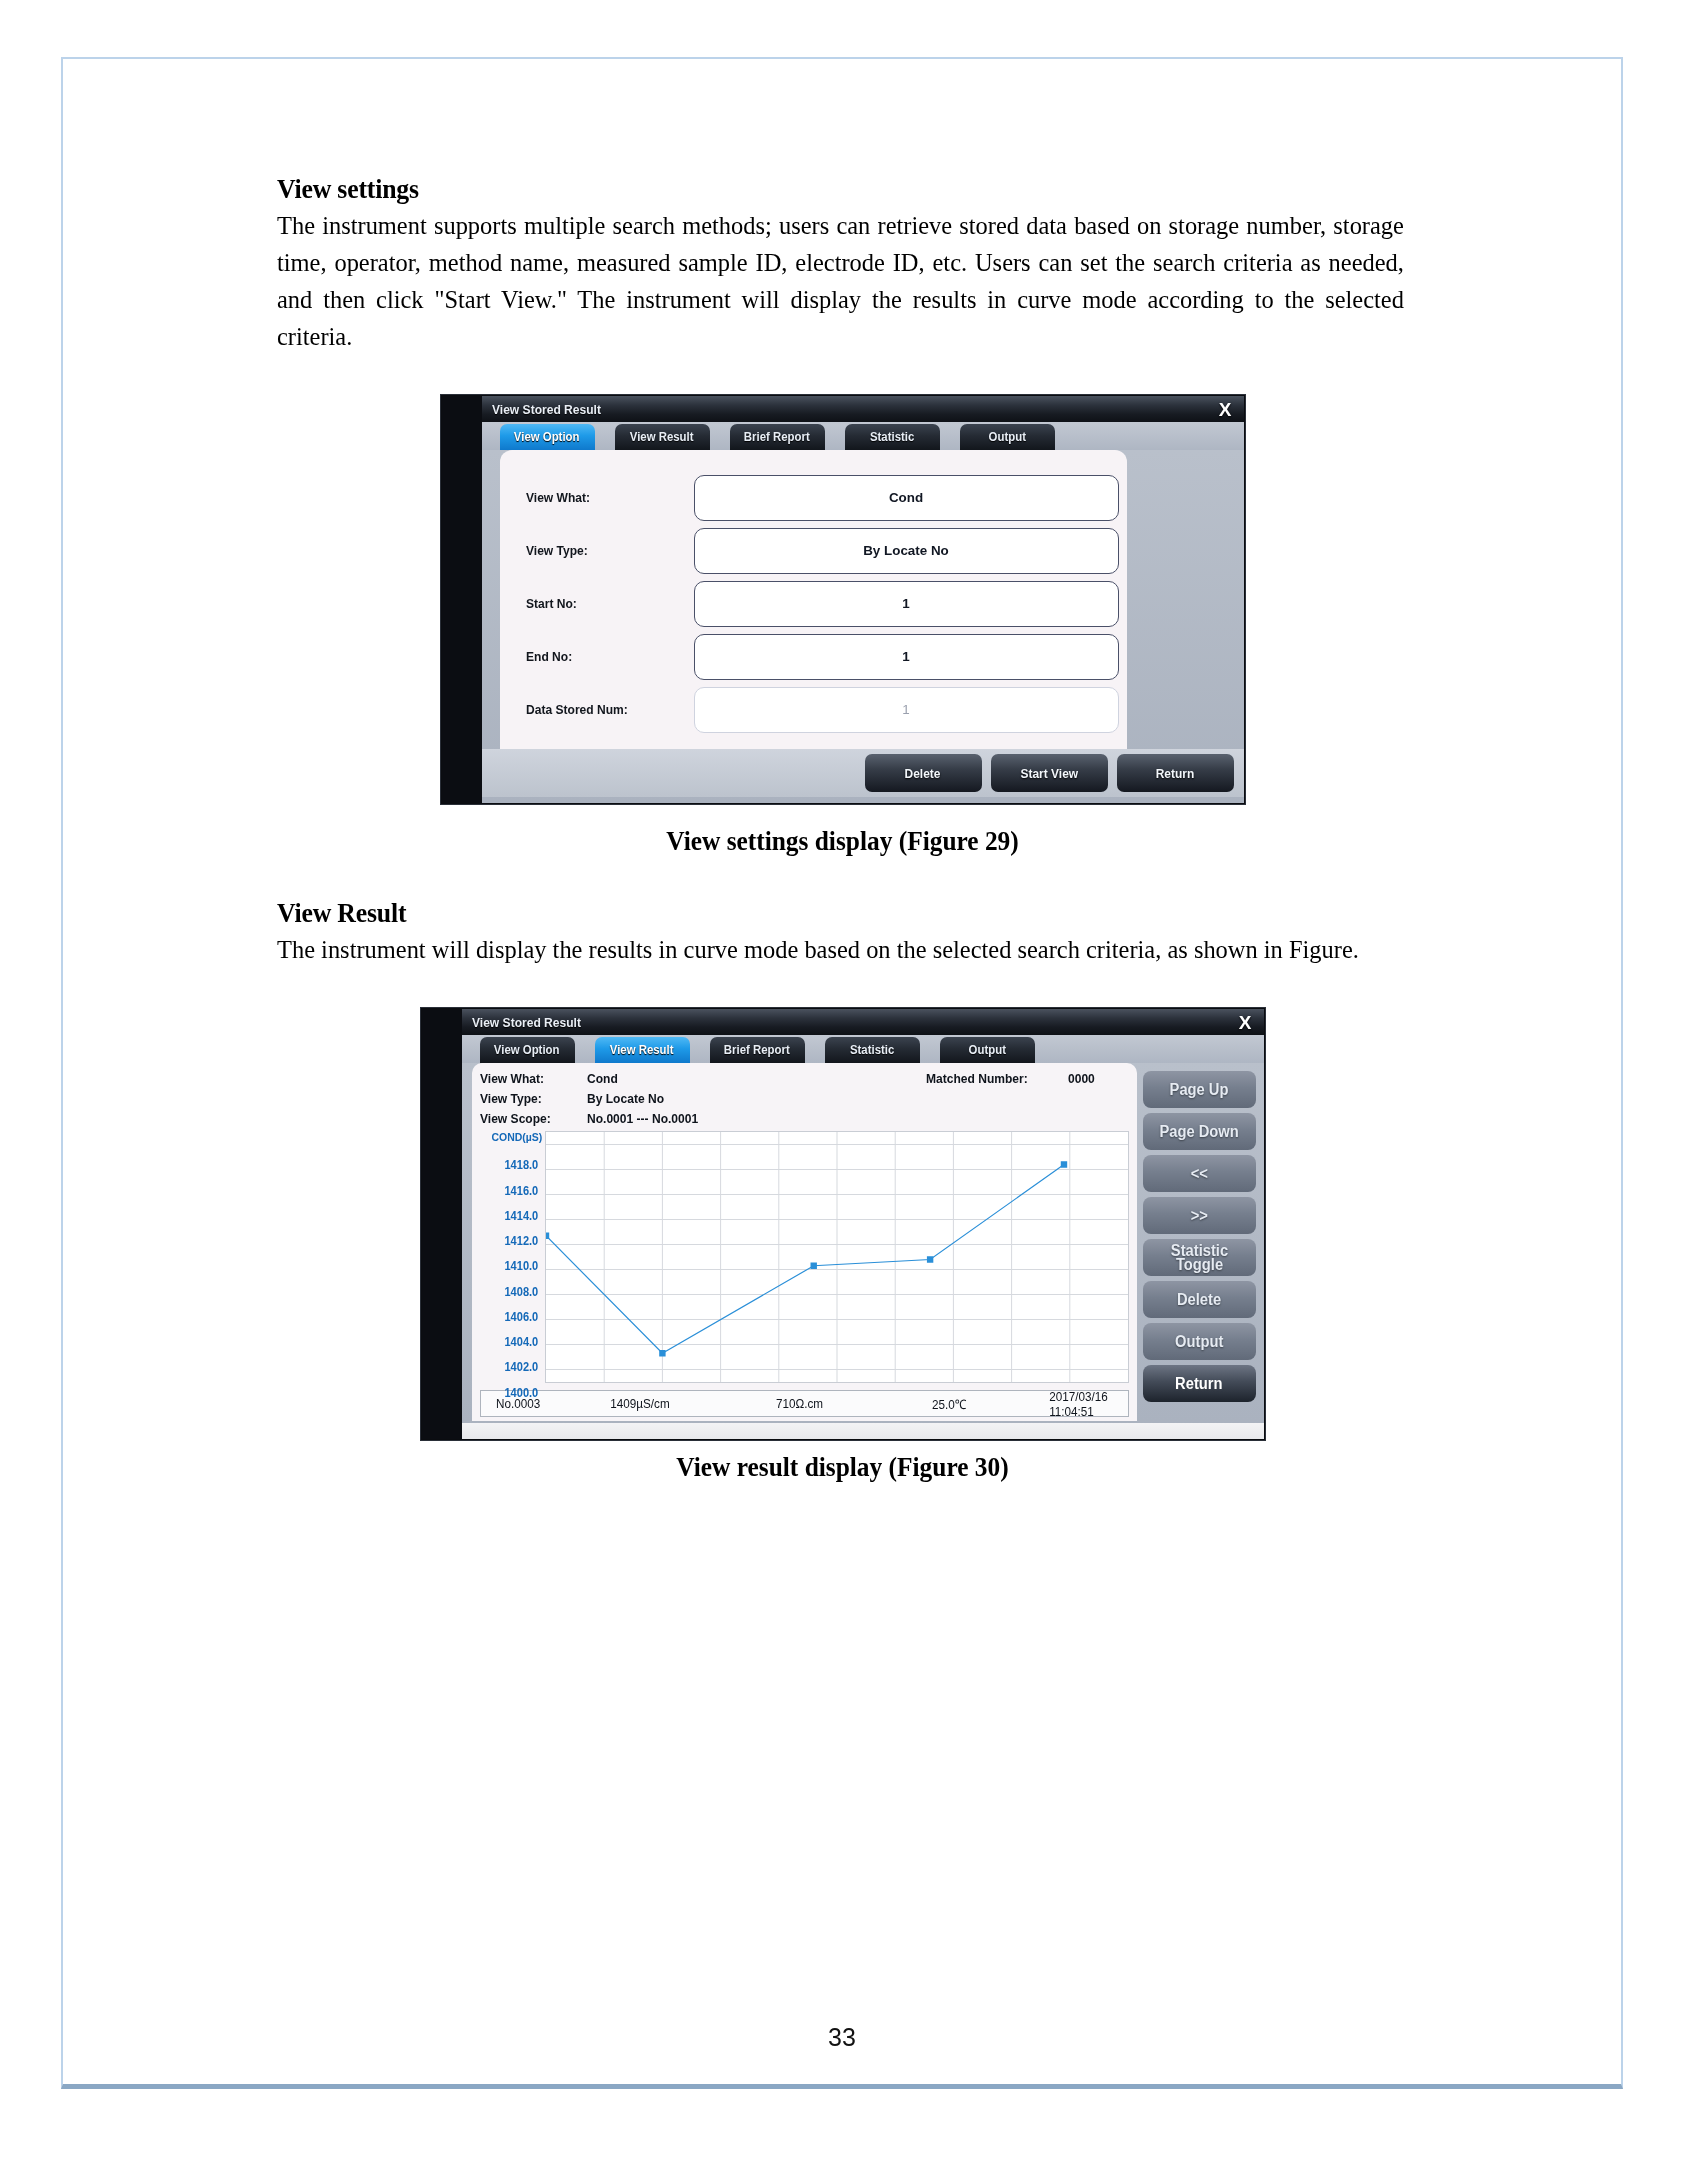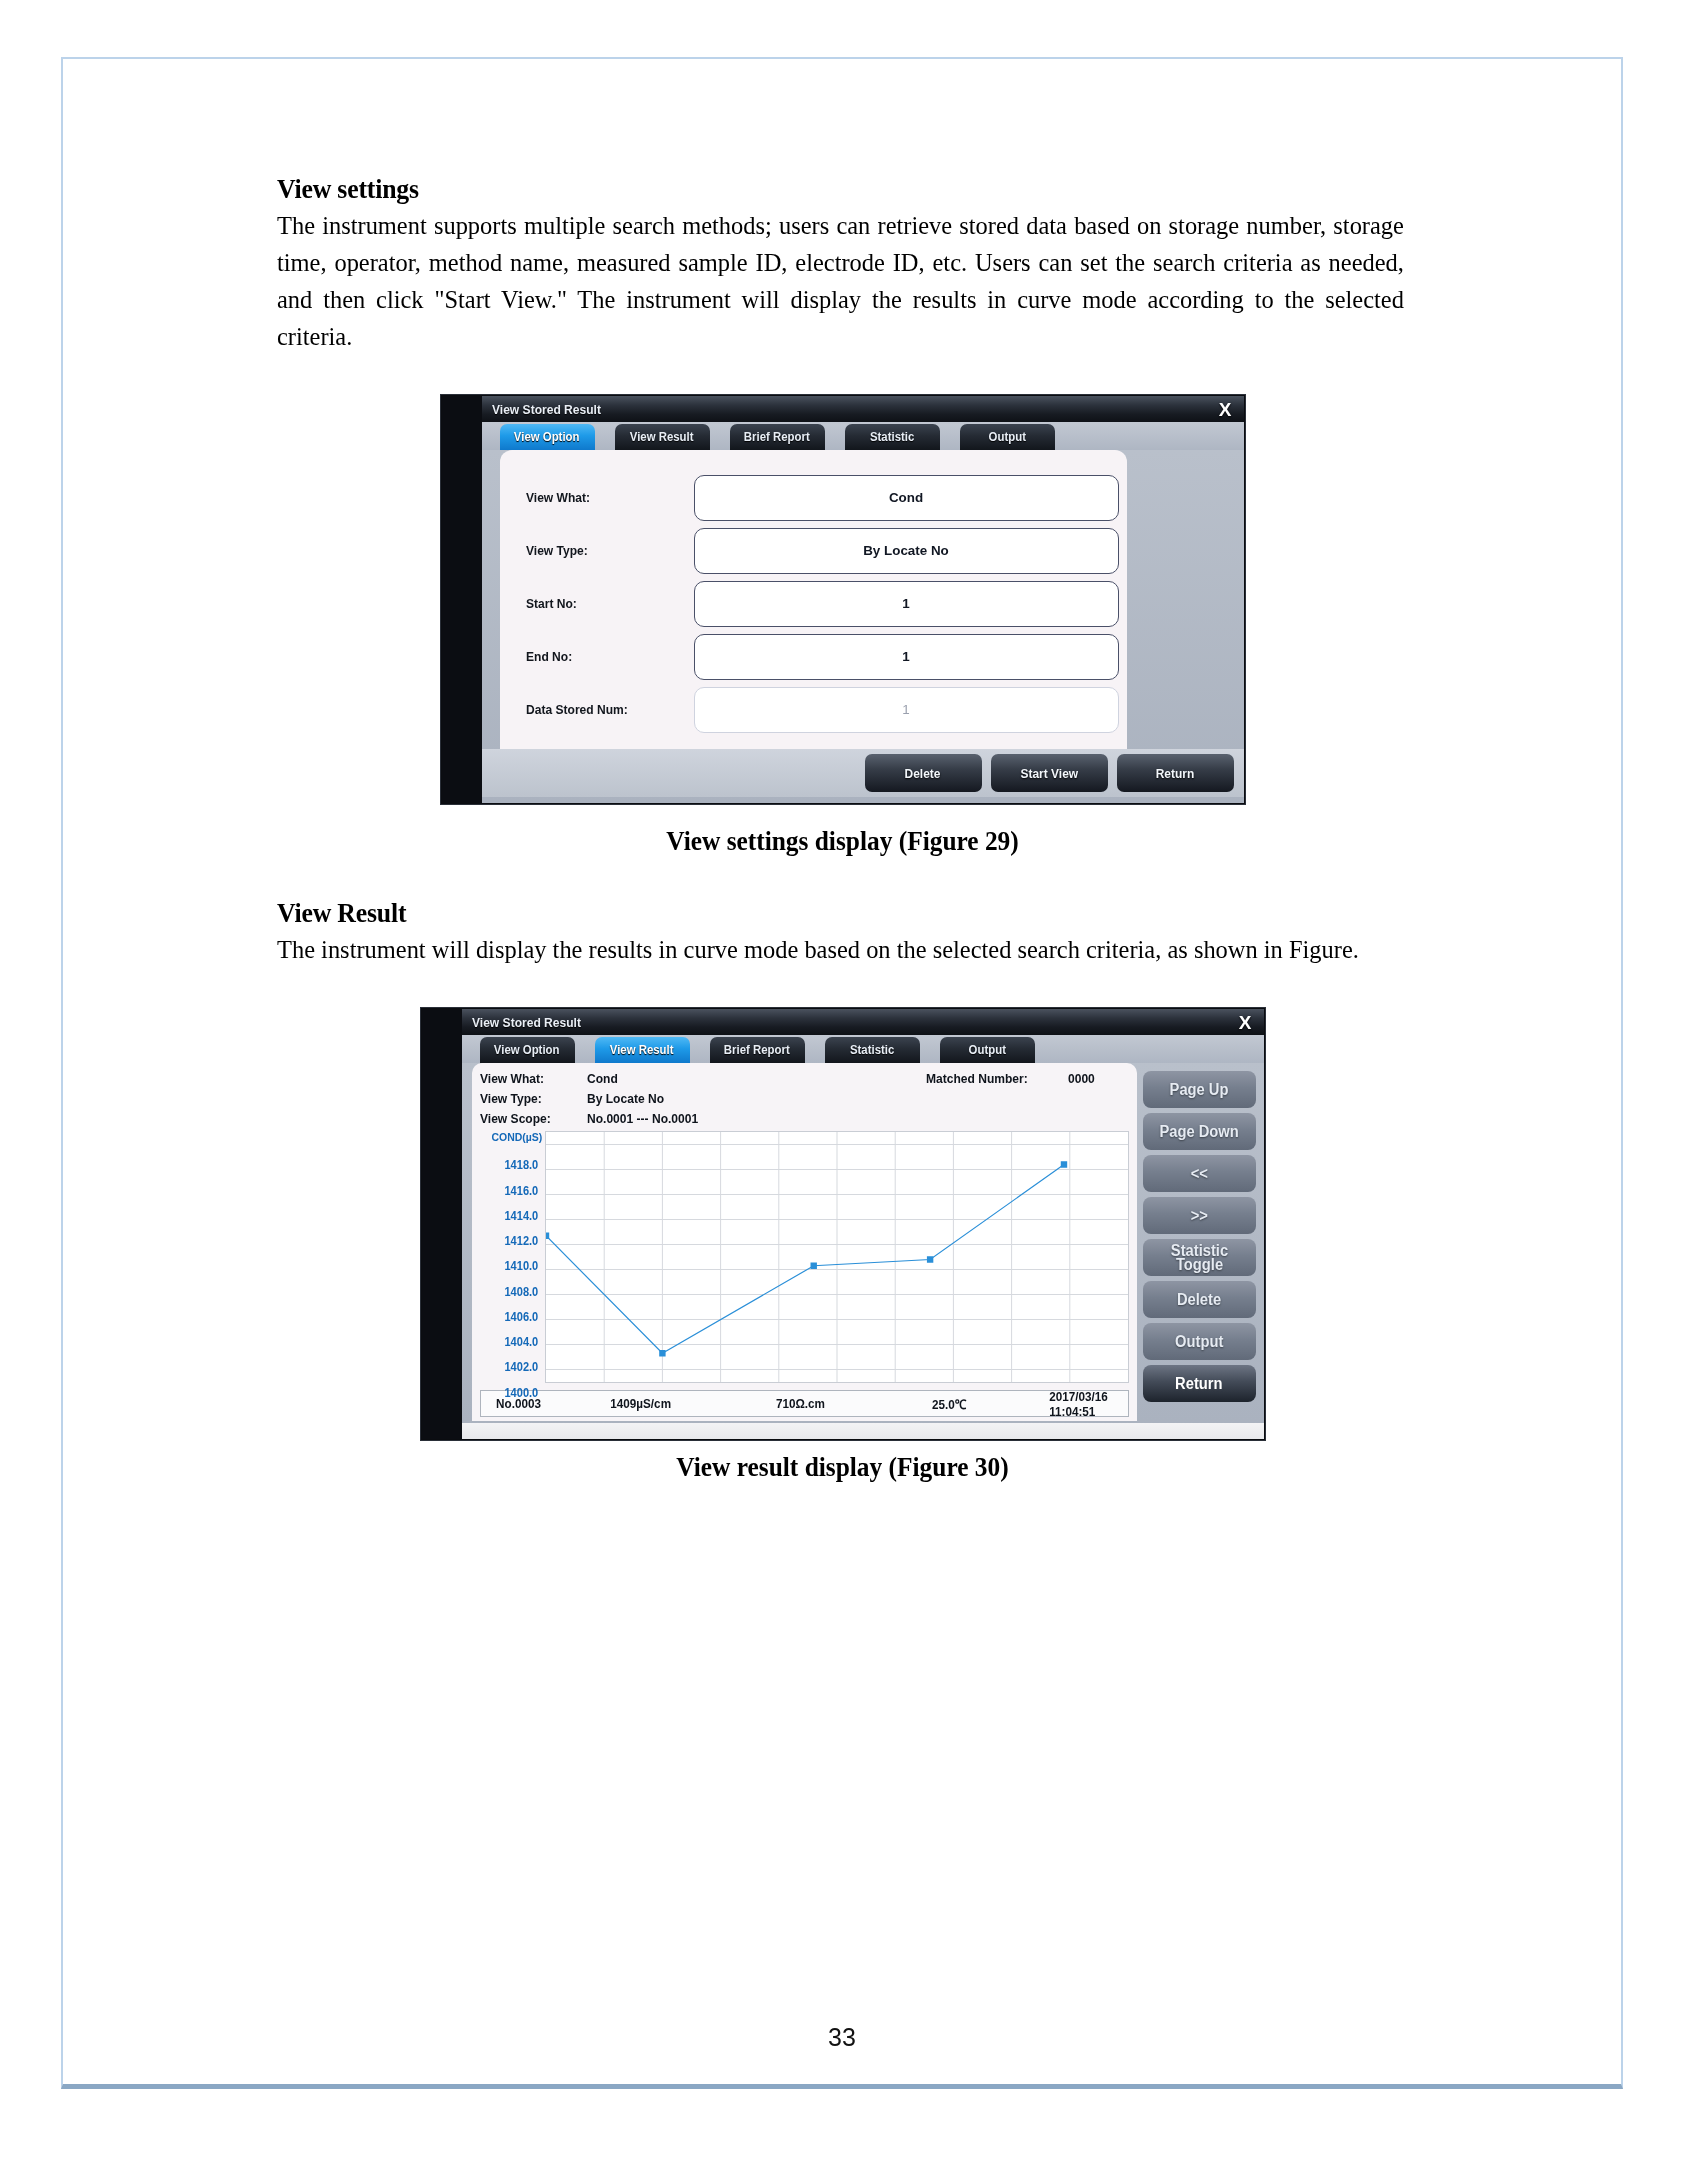--- a/index.html
+++ b/index.html
@@ -282,21 +282,21 @@
   .plot svg{display:block;width:100%;height:100%;}
   .datarow{
     margin-top:7px;
     height:27px;
     border:1px solid #aeb4bd;
     background:#fbfbfc;
     display:flex;
     align-items:center;
     font-family:"Liberation Sans", sans-serif;
     font-size:13px;
-    font-weight:bold;
+    font-weight:normal;
     color:#0f141c;
     box-sizing:border-box;
   }
   .datarow .c{transform:scaleX(.9);}
   .datarow .c1{width:121px;text-align:left;padding-left:10px;box-sizing:border-box;}
   .datarow .c2{width:166px;text-align:left;}
   .datarow .c3{width:158px;text-align:left;}
   .datarow .c4{width:119px;text-align:left;}
   .datarow .c5{flex:1;text-align:left;}
 

